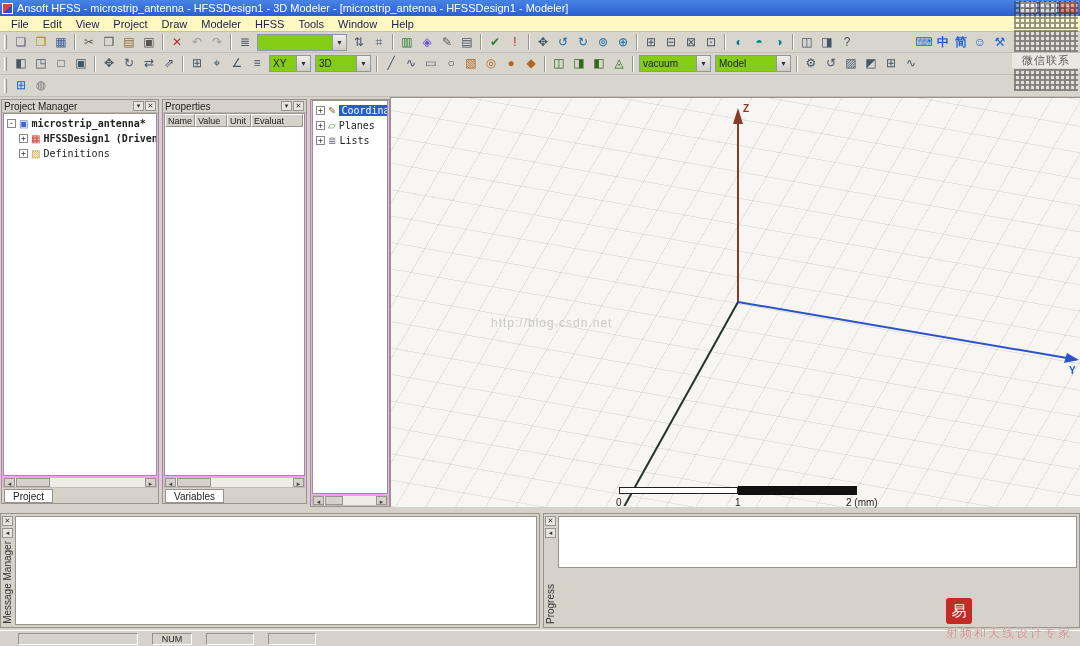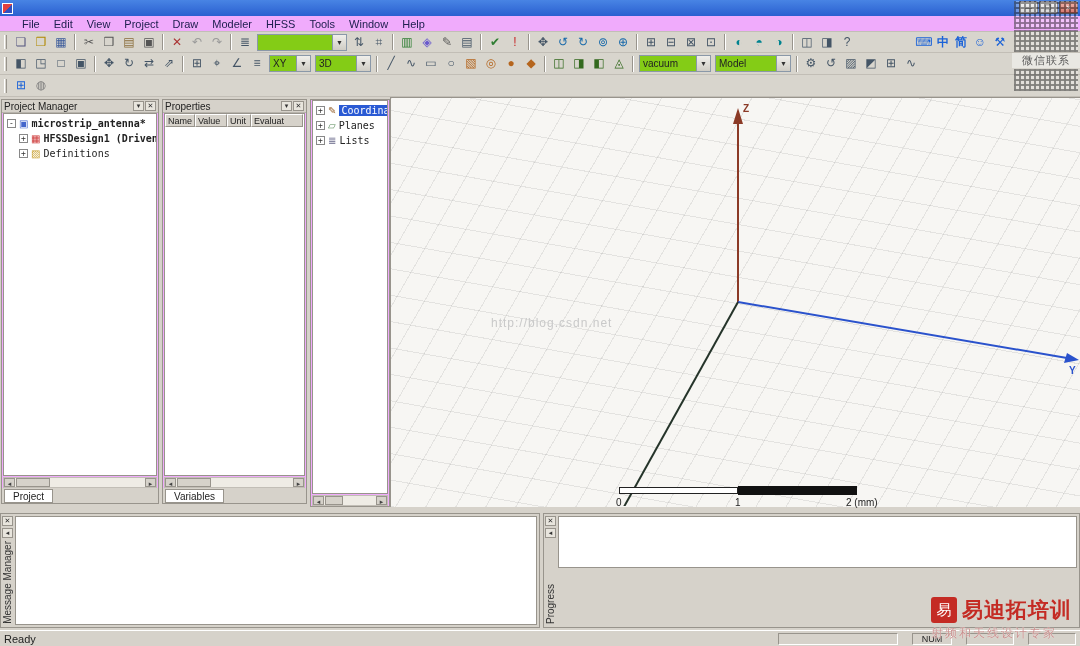--- a/index.html
+++ b/index.html
@@ -9,21 +9,21 @@
 
   
   .titlebar{position:absolute;top:0;left:0;right:0;height:16px;background:linear-gradient(#4884e4,#2a5fd0);color:#fff;display:flex;align-items:center;padding-left:2px;z-index:5;}
   .appicon{width:11px;height:11px;background:linear-gradient(135deg,#e04040 50%,#3050c0 50%);border:1px solid #fff;margin-right:4px;flex:none;}
   .titletext{font-size:11px;white-space:nowrap;overflow:hidden;}
   .wincontrols{position:absolute;right:2px;top:1px;display:flex;gap:1px;}
   .winbtn{width:19px;height:13px;background:linear-gradient(#f4f4f4,#c6c6c6);border:1px solid #5a5a6a;border-radius:2px;font-size:7px;line-height:11px;text-align:center;color:#333;}
   .winbtn.close{background:linear-gradient(#ee9a8a,#c23b2e);color:#fff;}
 
   
-  .menubar{position:absolute;top:16px;left:0;right:0;height:16px;background:#f0abfc;border-bottom:1px solid #c2beb6;display:flex;align-items:center;padding-left:15px;z-index:4;}
+  .menubar{position:absolute;top:16px;left:0;right:0;height:16px;background:#fef9c3;border-bottom:1px solid #c2beb6;display:flex;align-items:center;padding-left:4px;z-index:4;}
   .menuitem{padding:1px 7px;color:#202050;cursor:default;}
 
   
   .tbar{position:absolute;left:0;right:0;background:#d8d5cd;border-bottom:1px solid #c2beb6;display:flex;align-items:center;padding-left:2px;overflow:hidden;z-index:3;}
   .tb1{top:32px;height:21px;}
   .tb2{top:53px;height:22px;}
   .tb3{top:75px;height:22px;}
   .grip{width:3px;height:14px;border-left:1px solid #fff;border-right:1px solid #98948c;margin:0 4px 0 2px;flex:none;}
   .tbi{min-width:18px;height:17px;line-height:17px;text-align:center;font-size:12px;margin:0 1px;cursor:default;flex:none;}
   .tbsep{width:2px;height:16px;border-left:1px solid #98948c;border-right:1px solid #fff;margin:0 3px;flex:none;}
@@ -110,20 +110,21 @@
   .brand-title{color:#c42b24;font-size:21px;font-weight:bold;letter-spacing:1px;white-space:nowrap;}
   .brand-sub{color:#c9908e;font-size:12px;letter-spacing:2px;margin-top:1px;text-shadow:0 0 1px #fff;white-space:nowrap;}
 </style>
 </head>
 <body>
 
 <div class="window">
 
   <div class="titlebar">
     <span class="appicon"></span>
+    <span class="titletext">Ansoft HFSS  - microstrip_antenna - HFSSDesign1 - 3D Modeler - [microstrip_antenna - HFSSDesign1 - Modeler]</span>
     <span class="wincontrols">
       <span class="winbtn">—</span>
       <span class="winbtn">❐</span>
       <span class="winbtn close">✕</span>
     </span>
   </div>
 
   <div class="menubar">
     <span class="menuitem">File</span>
     <span class="menuitem">Edit</span>
@@ -366,35 +367,33 @@
   </div>
 
   <div class="dockpanel prog">
     <span class="dbtn" style="position:absolute;left:0;top:1px">✕</span>
     <span class="dbtn" style="position:absolute;left:0;top:13px">◂</span>
     <span class="vtitle">Progress</span>
     <div class="dockcontent"></div>
   </div>
 
   <div class="statusbar">
-    <span class="sready">Ready</span>
     <span class="scell sc1"></span>
     <span class="scell sc2">NUM</span>
     <span class="scell sc3"></span>
     <span class="scell sc4"></span>
   </div>
 
   <div class="wechat">
     <div class="qr"></div>
     <div class="qr small"></div>
     <span class="wechat-label">微信联系</span>
     <div class="qr small"></div>
   </div>
 
   <div class="brand">
     <div class="brand-row">
       <span class="brand-logo">易</span>
-      <span class="brand-title">易迪拓培训</span>
     </div>
     <div class="brand-sub">射频和天线设计专家</div>
   </div>
 
 </div>
 
 </body></html>

